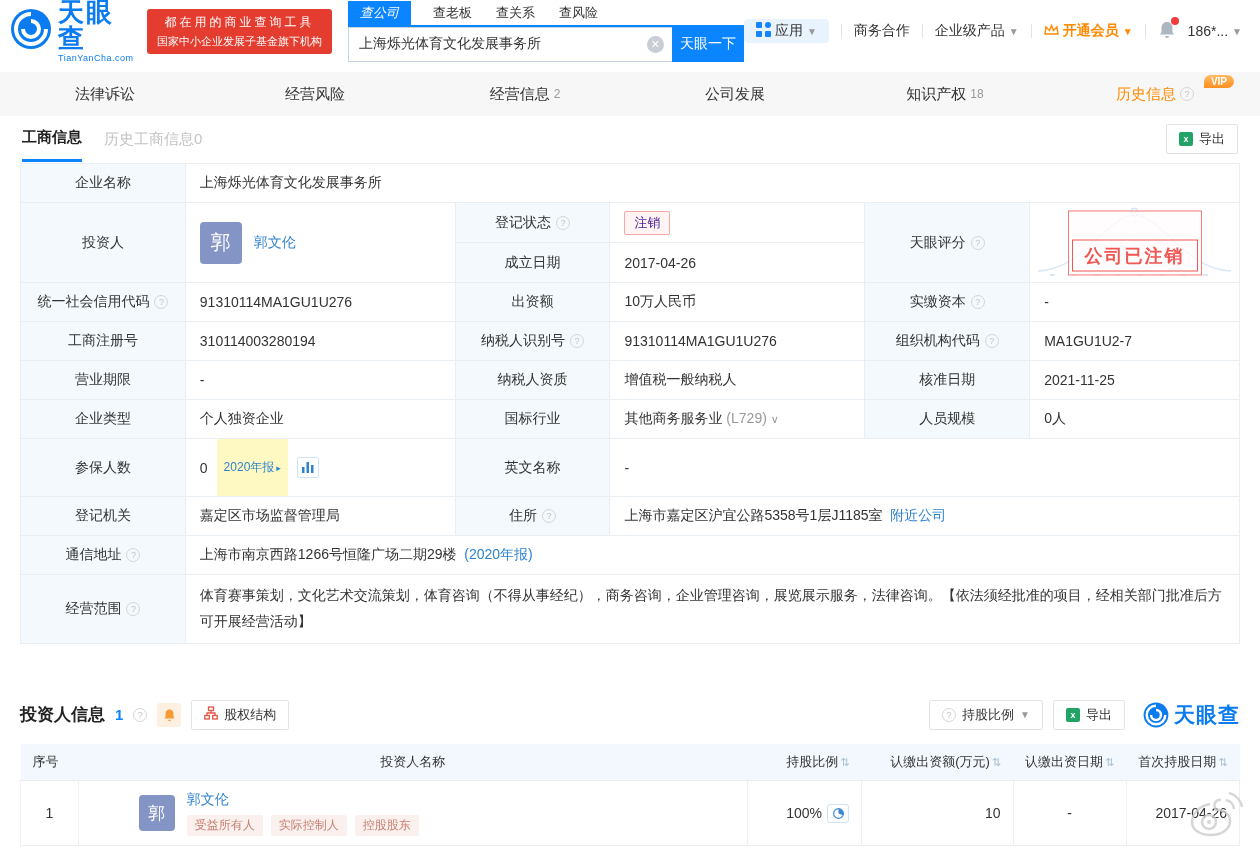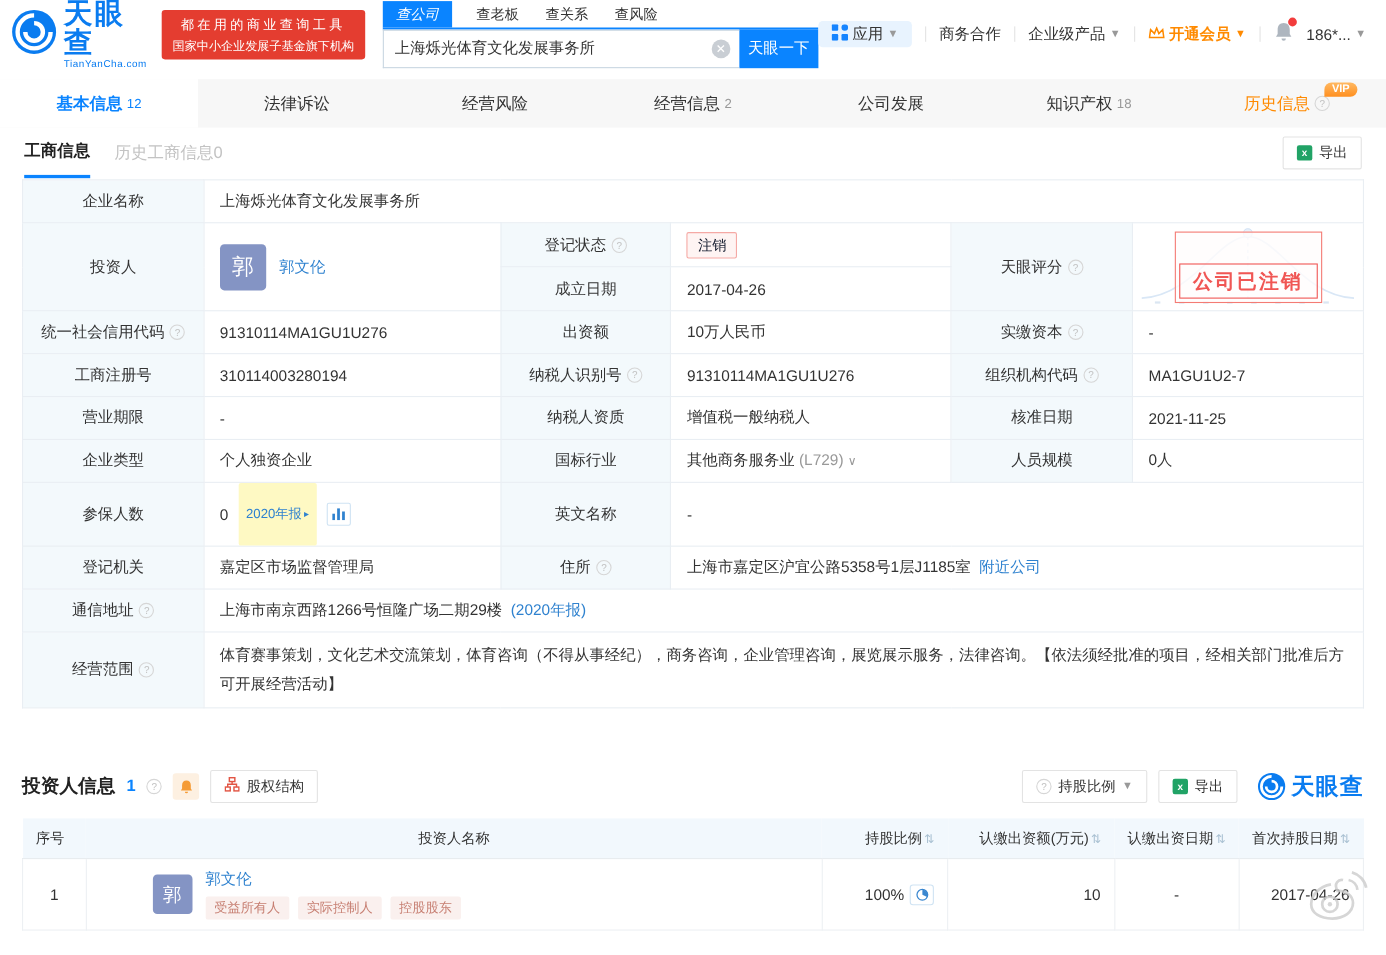--- a/index.html
+++ b/index.html
@@ -53,21 +53,21 @@
 
   
   table.info { width:1220px; margin:1px 20px 0; border-collapse:collapse; font-size:14px; }
   table.info td { border:1px solid #e9eef3; height:39px; padding:0 14px; color:#333; }
   table.info td.lbl { background:#f3f9fc;text-align:center; }
   .link { color:#2f82cf; text-decoration:none; cursor:pointer; }
   .gray { color:#999; }
   .lblwrap { display:inline-flex; align-items:center; gap:5px; }
   .avatar { width:42px; height:42px; border-radius:4px; background:#8494c4; color:#fff; font-size:20px; display:flex; align-items:center; justify-content:center; flex:none; }
   .inv-cell { display:flex; align-items:center; gap:12px; }
-  .badge-cancel { display:inline-block; color:#0f172a; border:1px solid #f5a9a5; background:#fef4f3; font-size:13px; padding:2px 9px; border-radius:2px; }
+  .badge-cancel { display:inline-block; color:#4c1d95; border:1px solid #f5a9a5; background:#fef4f3; font-size:13px; padding:2px 9px; border-radius:2px; }
   .stamp-cell { position:relative; padding:0 !important; }
   .stamp-cell svg { position:absolute; left:0; top:0; width:100%; height:100%; }
   .stamp { position:absolute; left:50%; top:50%; transform:translate(-50%,-50%); border:1px solid #f47b74; padding:3px; background:rgba(255,252,252,.8); }
   .stamp > span { display:block; border:1px solid #f05654; color:#f05654; font-size:18px; font-weight:bold; padding:3px 12px; letter-spacing:2px; white-space:nowrap;margin-top:25px; }
   .pill { display:inline-flex; align-items:center; gap:2px; background:#fef9c3; color:#2f82cf; font-size:12px; padding:20px 7px; border-radius:2px; cursor:pointer; }
   .pill .pc { font-size:9px; }
   .chart-chip { display:inline-flex; align-items:center; justify-content:center; width:22px; height:21px; border:1px solid #cfe3f3; border-radius:2px; cursor:pointer; background:#fff; }
   .chev { color:#999; font-size:11px; cursor:pointer; }
   .scope-td { line-height:1.85; padding:8px 14px !important; }
 
@@ -175,24 +175,20 @@
         <span class="bell-dot"></span>
       </div>
       <div class="nav-item">
         <span>186*...</span>
           <span class="caret">▼</span>
       </div>
     </div>
   </div>
 
   <div class="tabbar">
-    <div class="tab active">
-      <span>基本信息</span>
-        <span class="cnt">12</span>
-    </div>
     <div class="tab">
       <span>法律诉讼</span>
     </div>
     <div class="tab">
       <span>经营风险</span>
     </div>
     <div class="tab">
       <span>经营信息</span>
         <span class="cnt">2</span>
     </div>

